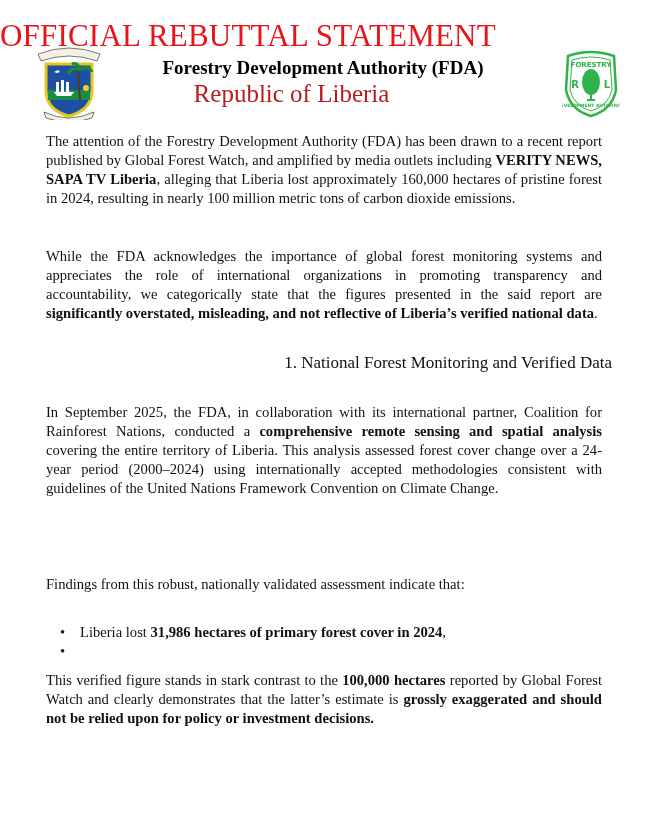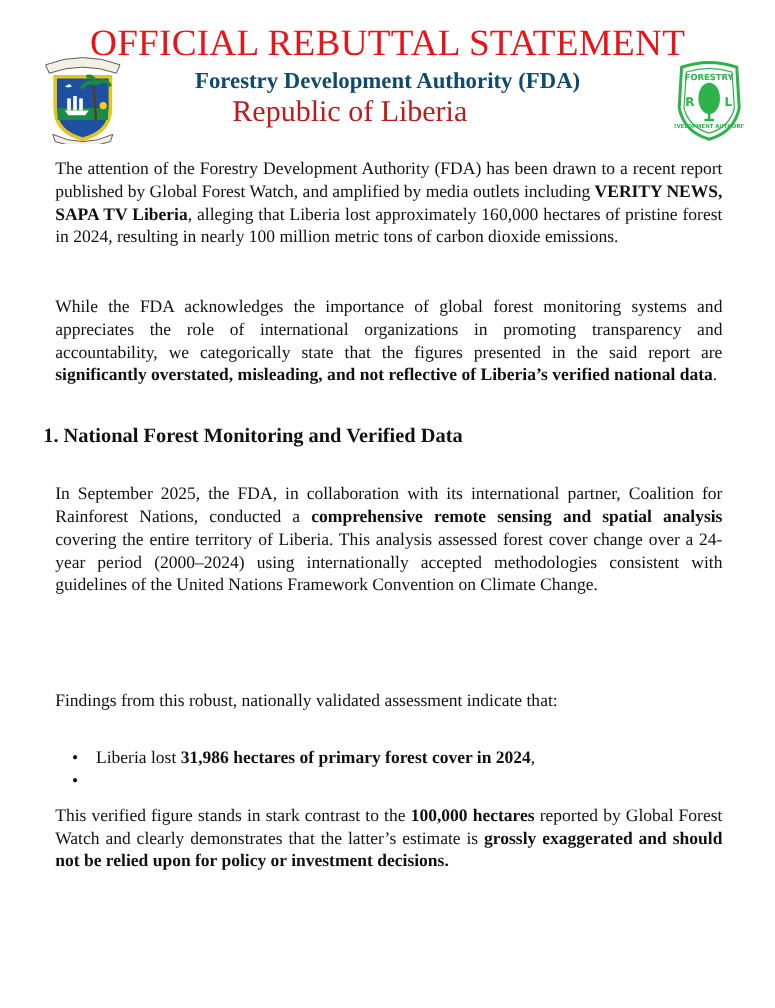--- a/index.html
+++ b/index.html
@@ -1,30 +1,30 @@
 <!DOCTYPE html>
 <html><head>
   <meta charset="utf-8">
   <style>
     html, body { margin: 0; padding: 0; background: #ffffff; }
     body { width: 646px; height: 840px; position: relative; overflow: hidden;
            font-family: "Liberation Serif", "DejaVu Serif", serif; color: #111; }
-    .title { position: absolute; top: 18px; left: 0; width: 646px; text-align: center;
+    .title { position: absolute; top: 18px; left: 0; width: 646px; text-align: left;
              font-size: 31px; line-height: 36px; color: #e8141a; letter-spacing: 0.2px; }
     .subtitle { position: absolute; top: 56px; left: 0; width: 646px; text-align: center;
-                font-size: 19px; line-height: 24px; color: #0c4a6e; font-weight: bold; }
+                font-size: 19px; line-height: 24px; color: #000000; font-weight: bold; }
     .country { position: absolute; top: 82px; left: 0; width: 583px; text-align: center;
                font-size: 25px; line-height: 24px; color: #b91c1c; }
     .seal-left { position: absolute; left: 34px; top: 44px; width: 70px; height: 76px; }
     .seal-right { position: absolute; left: 562px; top: 50px; width: 58px; height: 68px; }
     .content { position: absolute; left: 36px; top: 122px; width: 576px;
                font-size: 14.6px; line-height: 19px; }
     .p { margin: 10px; text-align: justify; }
     .gap { height: 19px; }
-    .h { margin: 0; font-size: 17px; font-weight: bold; line-height: 22px; }
+    .h { margin: 0; font-size: 17px; font-weight: normal; line-height: 22px; text-align: right; }
     b { font-weight: bold; }
     ul { margin: 0; padding-left: 0; list-style: none; }
     li { position: relative; padding-left: 44px; text-align: justify; }
     li .bullet { position: absolute; left: 24px; top: 0; }
   </style>
 </head>
 <body>
 
 <div class="title">OFFICIAL REBUTTAL STATEMENT</div>
 

